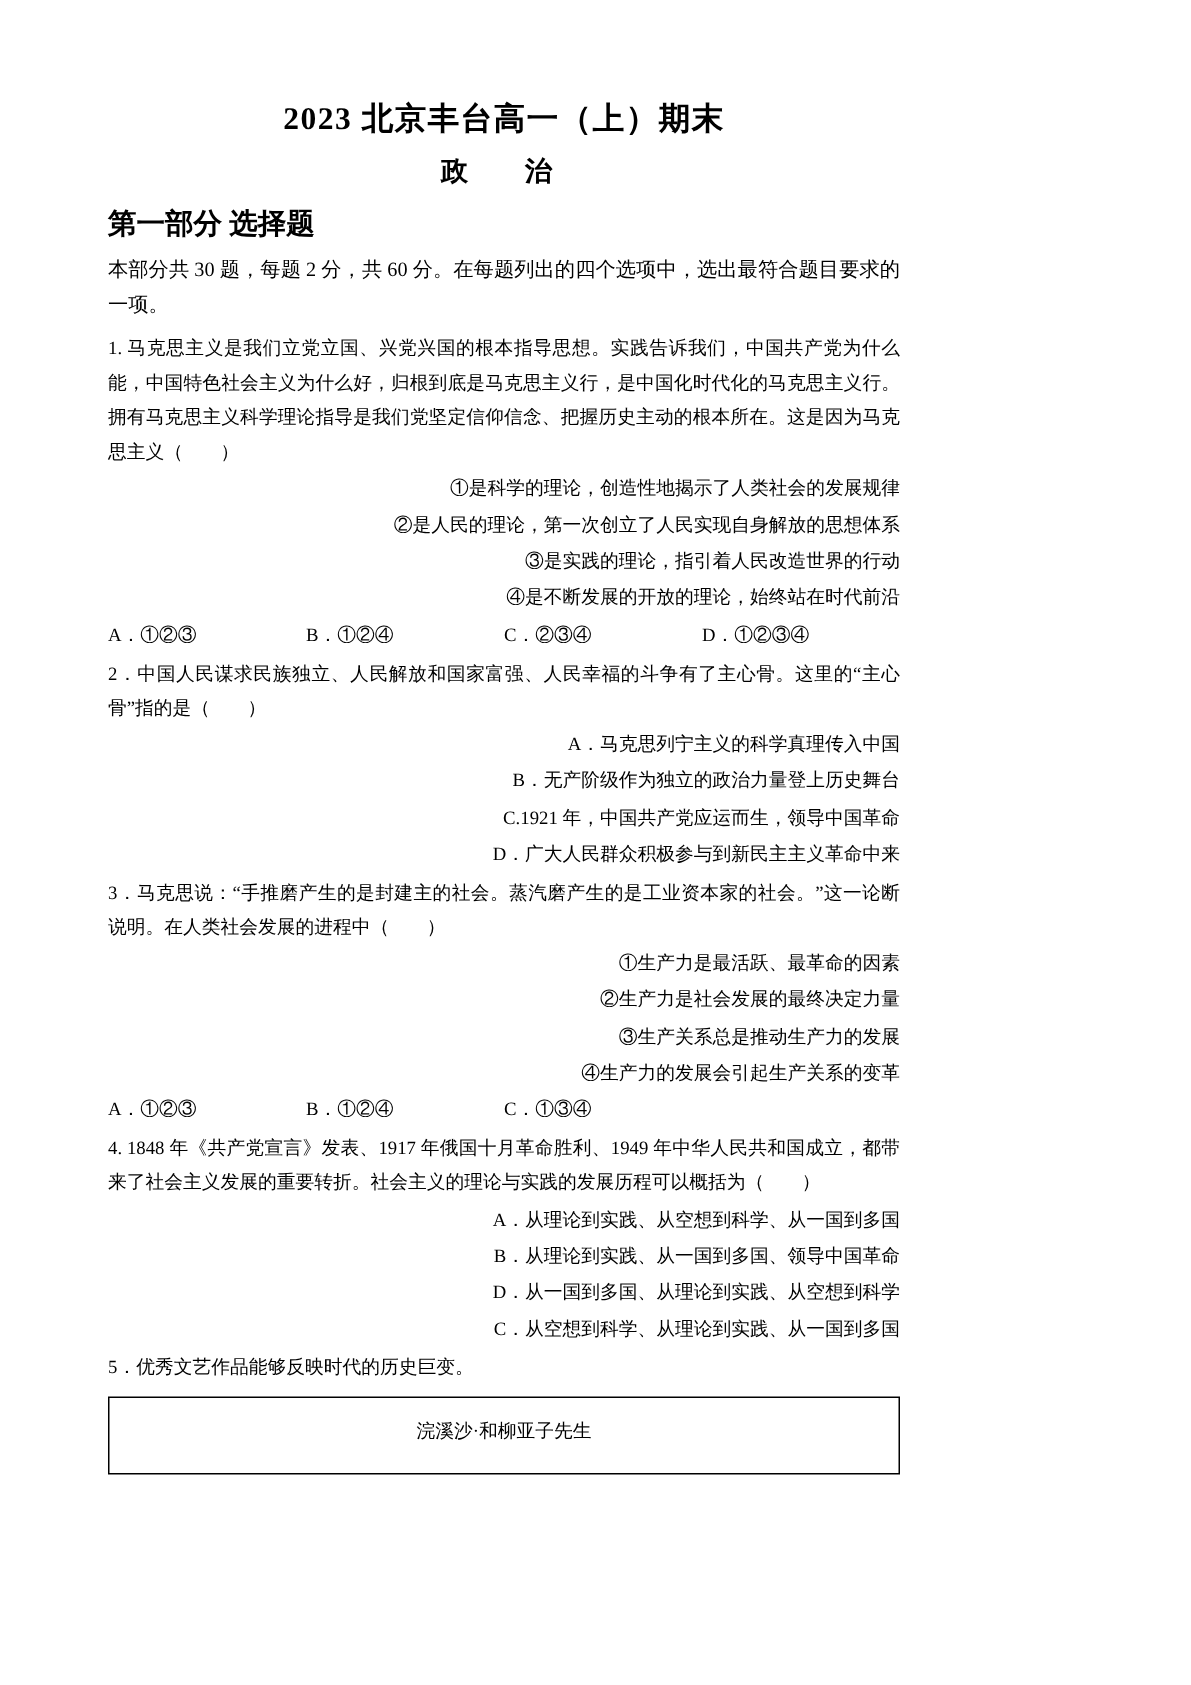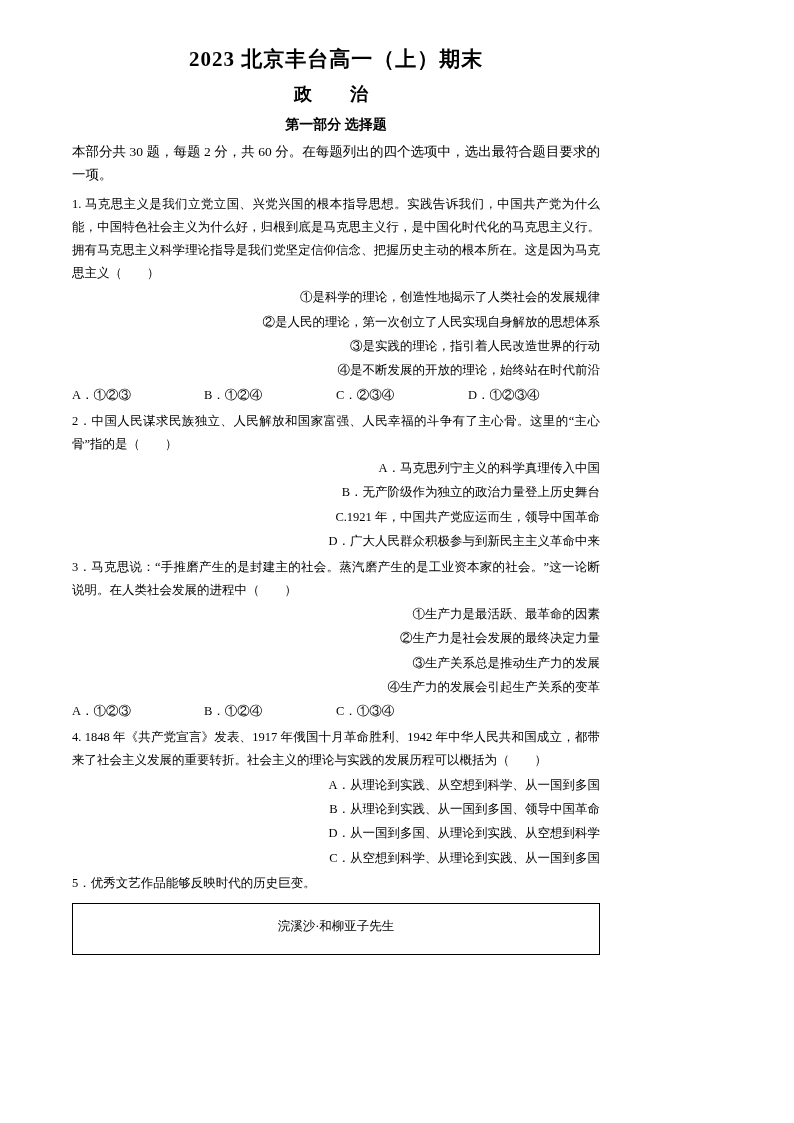--- a/index.html
+++ b/index.html
@@ -10,41 +10,41 @@
     width: 794px;
     height: 1123px;
     background: #ffffff;
     font-family: "Liberation Serif", "DejaVu Serif", serif;
     color: #000000;
   }
   .page {
     width: 672px;
     height: 1123px;
     box-sizing: border-box;
-    padding: 40px 72px 40px 72px;
+    padding: 60px 72px 40px 72px;
     position: relative;
   }
   .title {
     text-align: center;
     font-size: 21px;
     font-weight: bold;
     letter-spacing: 1px;
     margin: 4px 0 2px 0;
     line-height: 1.5;
   }
   .subject {
     text-align: center;
     font-size: 18px;
     font-weight: bold;
     letter-spacing: 10px;
     margin: 6px 0 10px 0;
   }
   .part-title {
-    text-align: center;
-    font-size: 14px;
+    text-align: left;
+    font-size: 19px;
     font-weight: bold;
     margin: 4px 0 6px 0;
   }
   .instruction {
     font-size: 13.5px;
     font-weight: normal;
     line-height: 1.75;
     margin: 0 0 6px 0;
     text-align: justify;
   }
@@ -127,21 +127,21 @@
     <p class="opt">③生产关系总是推动生产力的发展</p>
     <p class="opt">④生产力的发展会引起生产关系的变革</p>
     <div class="opt-row">
       <span class="opt-col">A．①②③</span>
       <span class="opt-col">B．①②④</span>
       <span class="opt-col">C．①③④</span>
     </div>
   </div>
 
   <div class="q">
-    <p class="q-stem">4. 1848 年《共产党宣言》发表、1917 年俄国十月革命胜利、1942 年中华人民共和国成立，都带来了社会主义发展的重要转折。社会主义的理论与实践的发展历程可以概括为（　　）</p>
+    <p class="q-stem">4. 1848 年《共产党宣言》发表、1917 年俄国十月革命胜利、1949 年中华人民共和国成立，都带来了社会主义发展的重要转折。社会主义的理论与实践的发展历程可以概括为（　　）</p>
     <p class="opt">A．从理论到实践、从空想到科学、从一国到多国</p>
     <p class="opt">B．从理论到实践、从一国到多国、领导中国革命</p>
     <p class="opt">D．从一国到多国、从理论到实践、从空想到科学</p>
     <p class="opt">C．从空想到科学、从理论到实践、从一国到多国</p>
   </div>
 
   <div class="q">
     <p class="q-stem">5．优秀文艺作品能够反映时代的历史巨变。</p>
     <div class="poem-box">
       <div class="poem-line">浣溪沙·和柳亚子先生</div>

